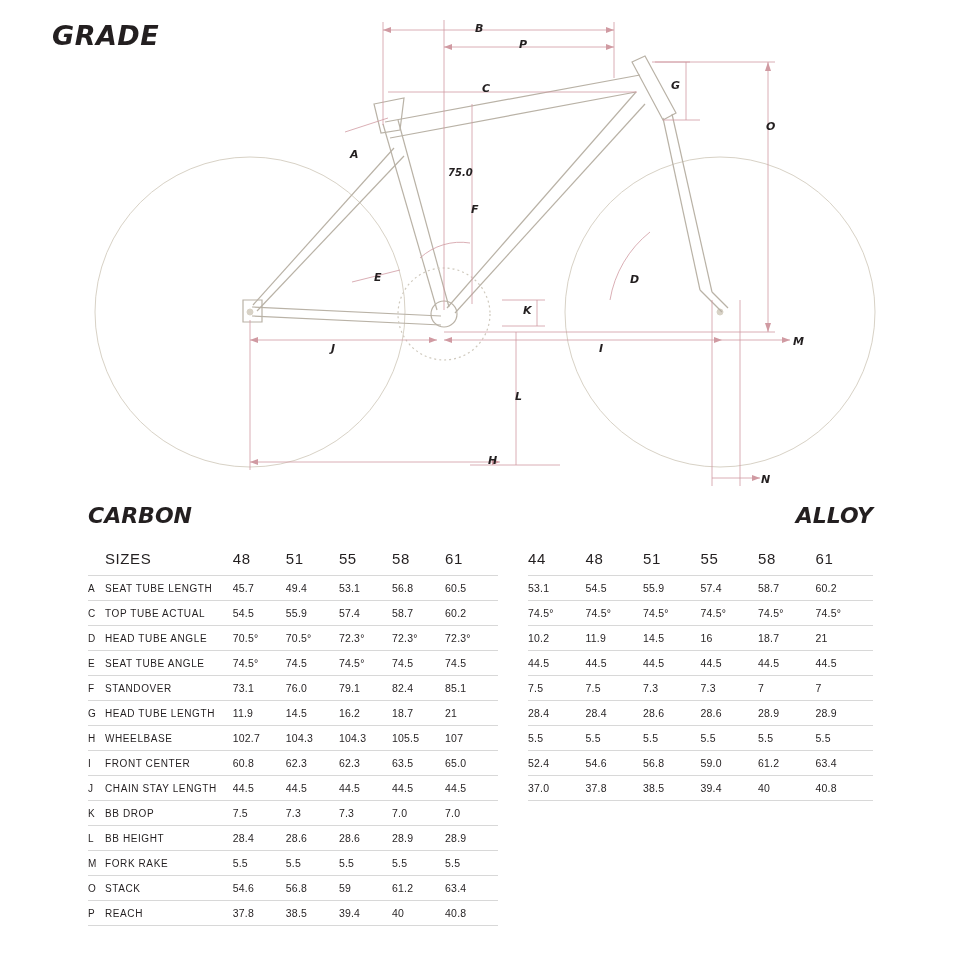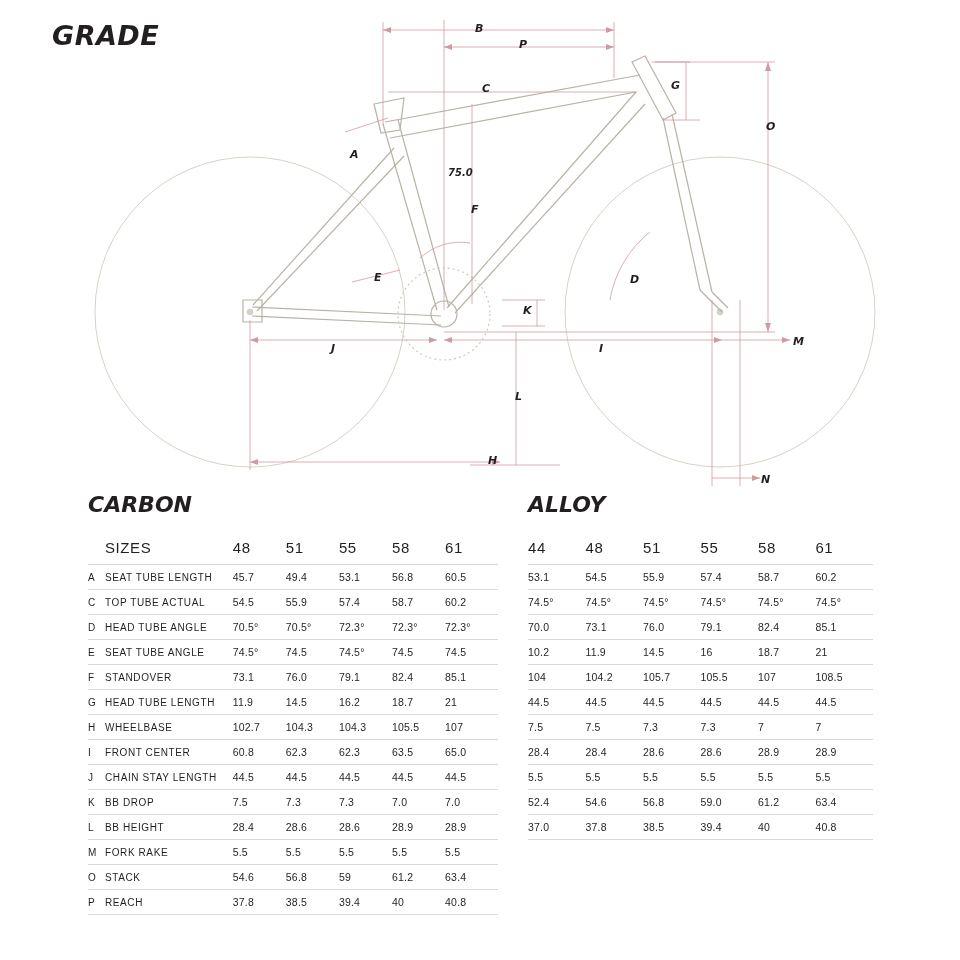--- a/index.html
+++ b/index.html
@@ -62,24 +62,24 @@
     top: 492px;
   }
   .table-block.carbon { left: 88px; width: 410px; }
   .table-block.alloy  { left: 528px; width: 345px; }
 
   .table-title {
     font-size: 22px;
     font-weight: bold;
     font-style: italic;
     color: #231f20;
-    margin: 0 0 16px 0;
+    margin: 11px 0 16px 0;
     font-family: "DejaVu Sans", sans-serif;
   }
-  .alloy .table-title { visibility: visible; }
+  .alloy .table-title { visibility: visible; text-align: right; }
 
   table.spec {
     border-collapse: collapse;
     width: 100%;
     font-size: 10.5px;
   }
   table.spec th, table.spec td {
     border-bottom: 1px solid #d8d8d8;
     padding: 6px 2px 6px 0;
     text-align: left;
@@ -400,44 +400,28 @@
       </tr>
       <tr>
         <td class="val">74.5°</td>
         <td class="val">74.5°</td>
         <td class="val">74.5°</td>
         <td class="val">74.5°</td>
         <td class="val">74.5°</td>
         <td class="val">74.5°</td>
       </tr>
       <tr>
-        <td class="val">70.0</td>
-        <td class="val">73.1</td>
-        <td class="val">76.0</td>
-        <td class="val">79.1</td>
-        <td class="val">82.4</td>
-        <td class="val">85.1</td>
-      </tr>
-      <tr>
         <td class="val">10.2</td>
         <td class="val">11.9</td>
         <td class="val">14.5</td>
         <td class="val">16</td>
         <td class="val">18.7</td>
         <td class="val">21</td>
       </tr>
       <tr>
-        <td class="val">104</td>
-        <td class="val">104.2</td>
-        <td class="val">105.7</td>
-        <td class="val">105.5</td>
-        <td class="val">107</td>
-        <td class="val">108.5</td>
-      </tr>
-      <tr>
         <td class="val">44.5</td>
         <td class="val">44.5</td>
         <td class="val">44.5</td>
         <td class="val">44.5</td>
         <td class="val">44.5</td>
         <td class="val">44.5</td>
       </tr>
       <tr>
         <td class="val">7.5</td>
         <td class="val">7.5</td>

